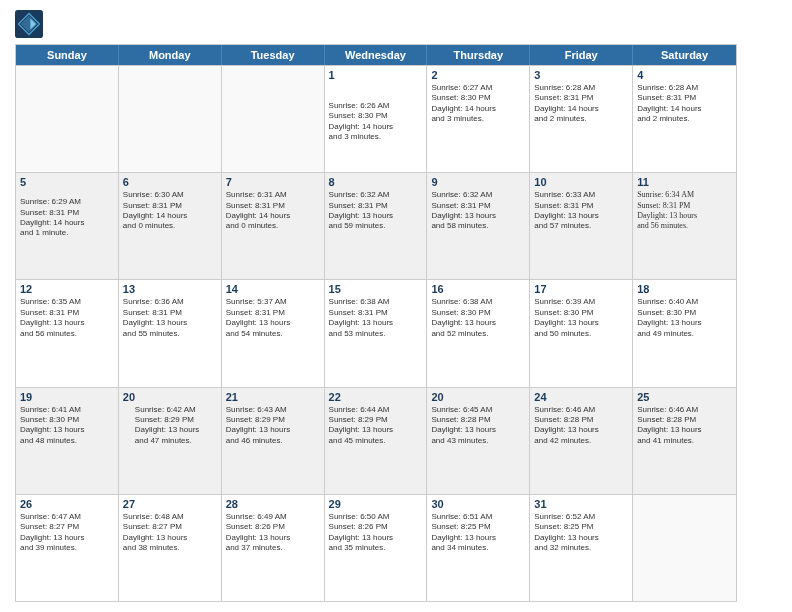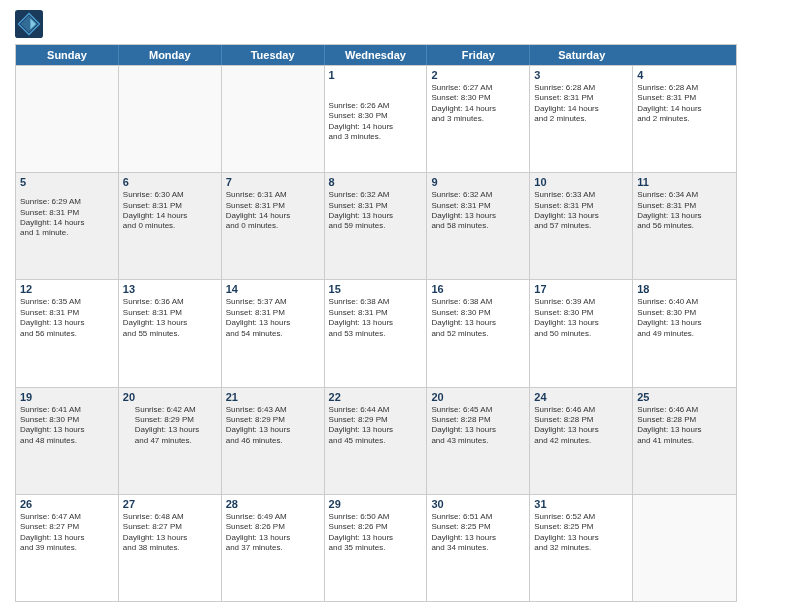--- a/index.html
+++ b/index.html
@@ -131,20 +131,21 @@
       <div class="sub-title"></div>
     </div>
   </div>
 
   <div class="calendar">
     <div class="cal-header">
     <div class="cal-header-cell">Sunday</div>
         <div class="cal-header-cell">Monday</div>
         <div class="cal-header-cell">Tuesday</div>
         <div class="cal-header-cell">Wednesday</div>
+        <div class="cal-header-cell">Thursday</div>
         <div class="cal-header-cell">Friday</div>
         <div class="cal-header-cell">Saturday</div>
       </div>
     <div class="cal-body">
     <div class="cal-row">
           <div class="cal-cell empty"></div>
           <div class="cal-cell empty"></div>
           <div class="cal-cell empty"></div>
           <div class="cal-cell">
             <div class="day-num">1</div>
@@ -213,21 +214,21 @@
           </div>
           <div class="cal-cell shaded">
             <div class="day-num">10</div>
             <div class="cell-text" style="white-space: pre-line;">Sunrise: 6:33 AM
 Sunset: 8:31 PM
 Daylight: 13 hours
 and 57 minutes.</div>
           </div>
           <div class="cal-cell shaded">
             <div class="day-num">11</div>
-            <div class="cell-text" style="white-space: pre-line;">Sunrise: 6:34 AM
+            <div class="cell-text" style="white-space: pre-line; font-family: Liberation Serif, serif;">Sunrise: 6:34 AM
 Sunset: 8:31 PM
 Daylight: 13 hours
 and 56 minutes.</div>
           </div>
         </div>
         <div class="cal-row">
           <div class="cal-cell">
             <div class="day-num">12</div>
             <div class="cell-text" style="white-space: pre-line;">Sunrise: 6:35 AM
 Sunset: 8:31 PM

